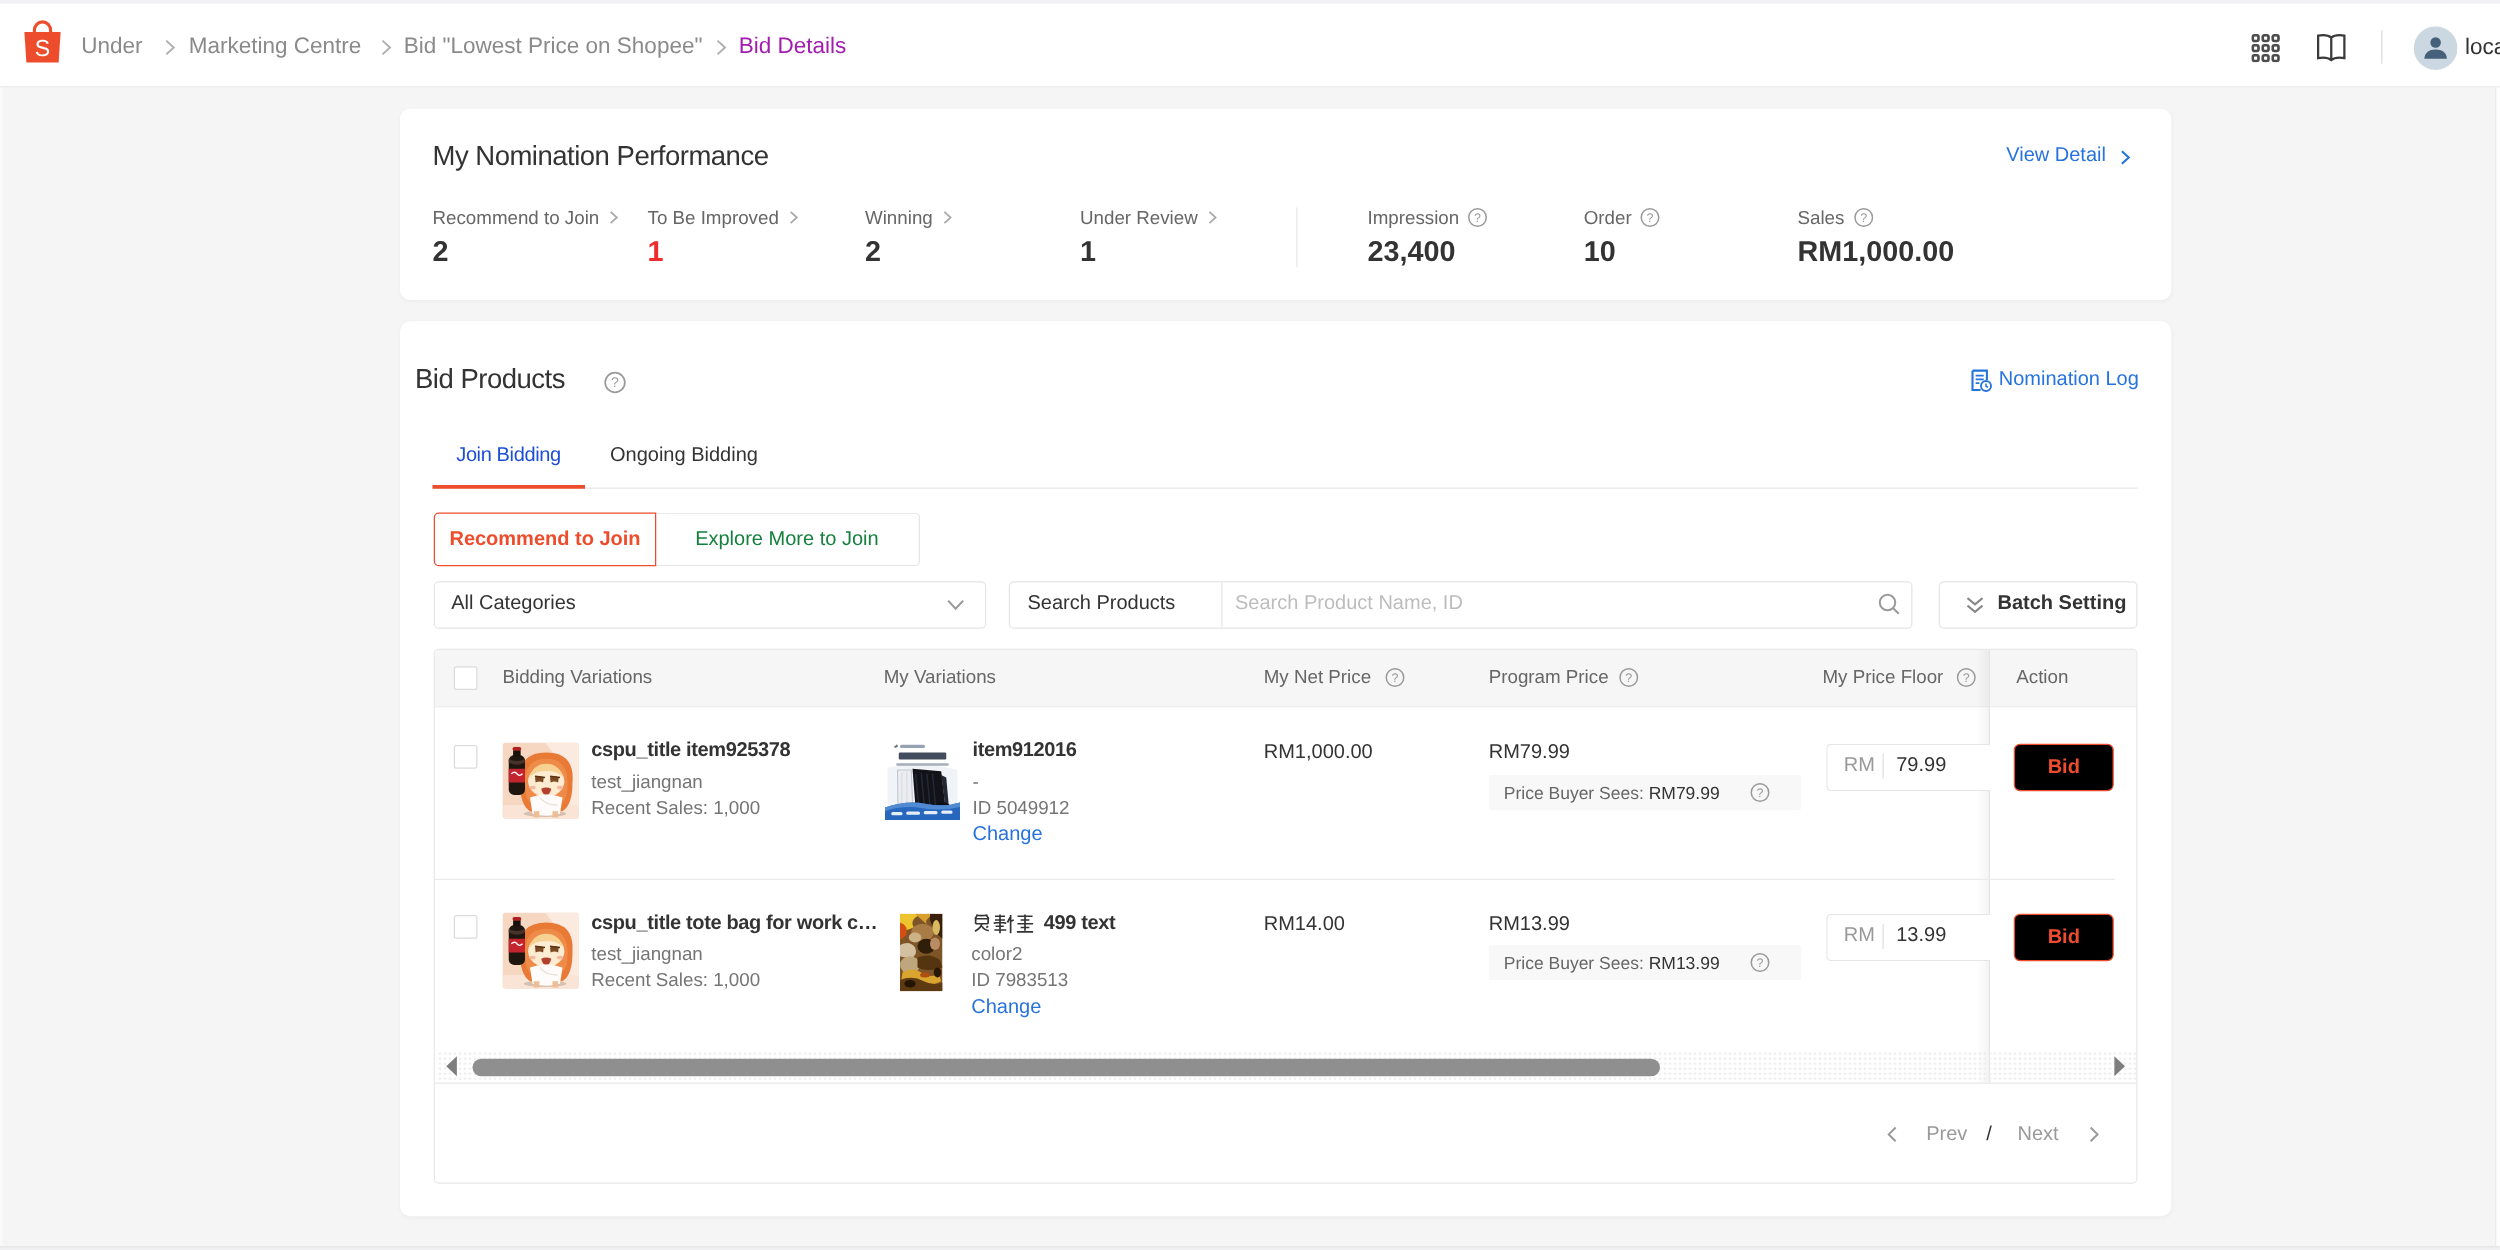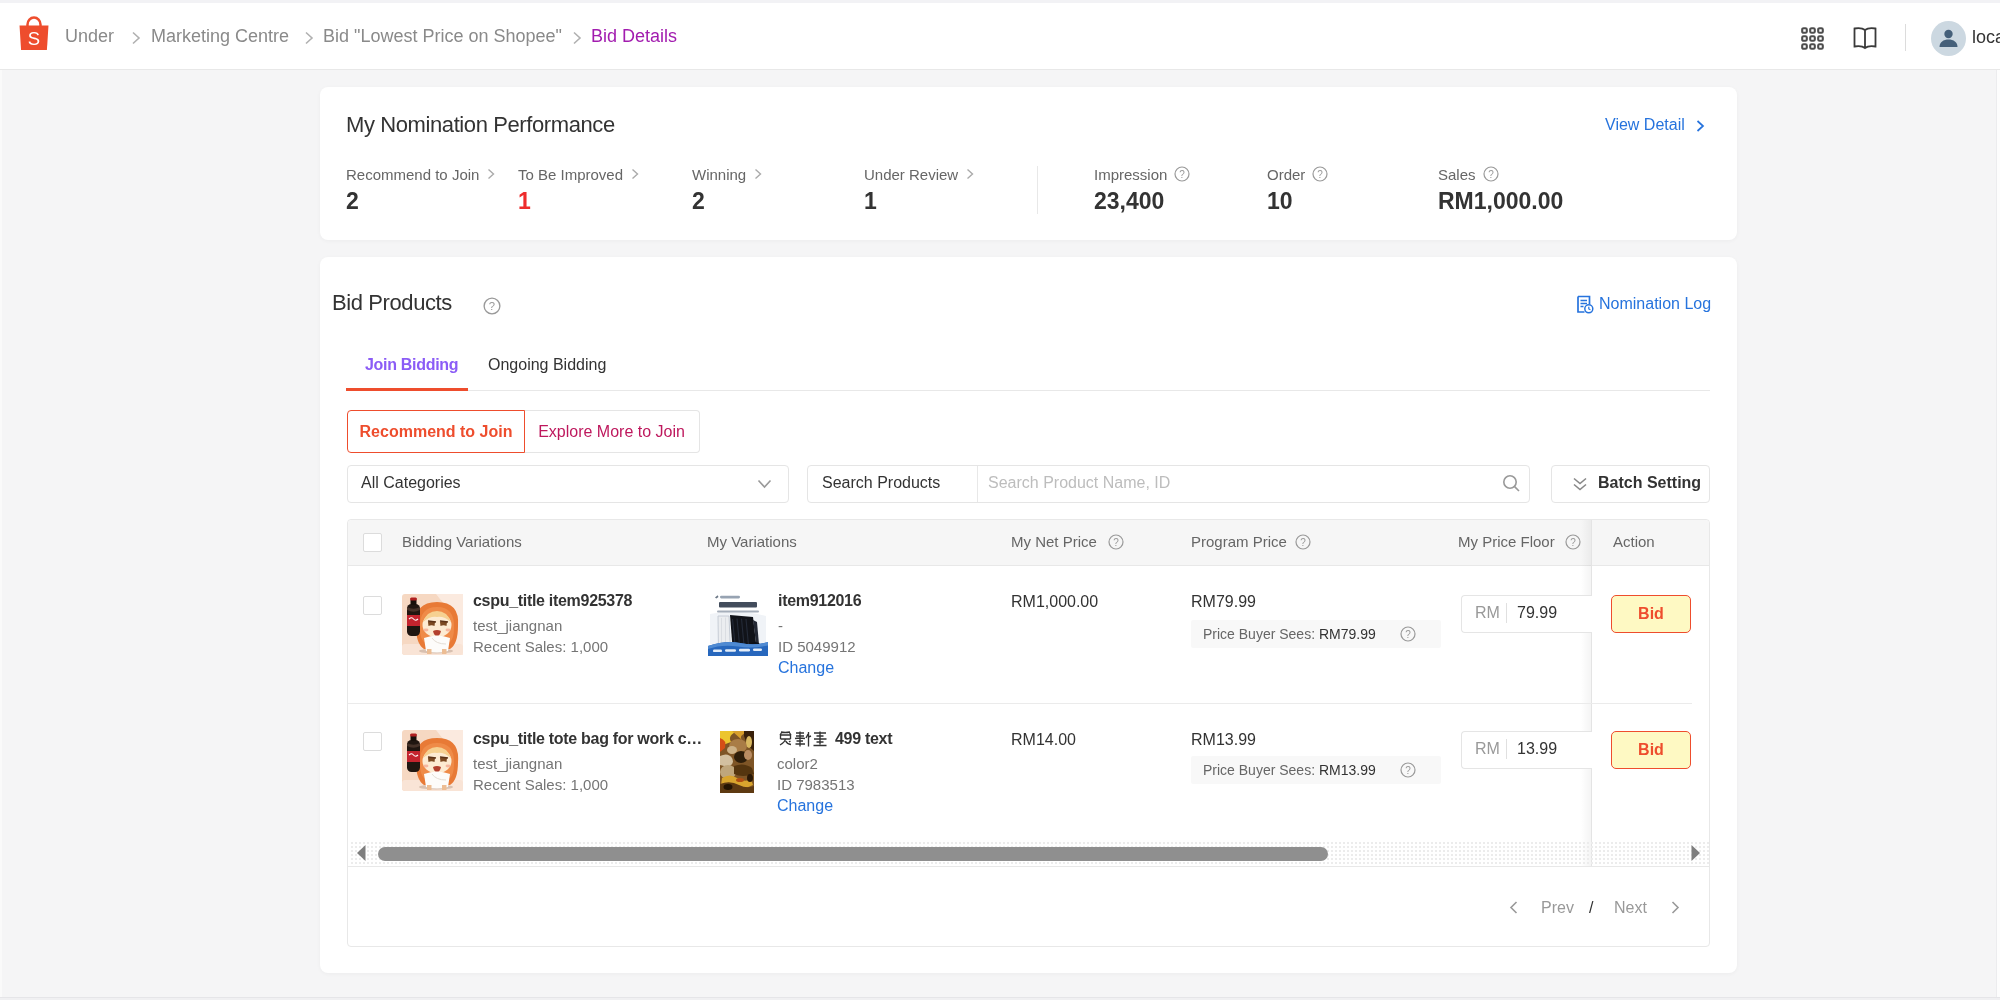--- a/index.html
+++ b/index.html
@@ -20,47 +20,47 @@
 .card1 { left:320px; top:87px; width:1417px; height:153px; }
 .card2 { left:320px; top:257px; width:1417px; height:716px; }
 .ctitle { font-size:22px; font-weight:normal; color:#333; letter-spacing:-0.4px; }
 
 .slabel { font-size:15px; color:#666; white-space:nowrap; display:flex; align-items:center; gap:7px; height:16px; }
 .sval { font-size:23px; font-weight:bold; color:#333; white-space:nowrap; }
 .vline { width:1px; background:#e8e8e8; }
 
 .tabline { left:346px; top:390px; width:1364px; height:1px; background:#e8e8e8; }
 .tabactive { left:346px; top:388px; width:122px; height:3px; background:#ee4d2d; }
-.tab1 { left:365px; top:356px; font-size:16px; font-weight:bold; color:#8b5cf6; letter-spacing:-0.3px; }
+.tab1 { left:365px; top:356px; font-size:16px; font-weight:normal; color:#1d4ed8; letter-spacing:-0.3px; }
 .tab2 { left:488px; top:356px; font-size:16px; color:#333; }
 
 .segbtn { top:410px; height:43px; background:#fff; font-size:16px; line-height:41px; text-align:center; }
 .seg1 { left:347px; width:178px; border:1px solid #ee4d2d; border-radius:4px 0 0 4px; color:#ee4d2d; font-weight:bold; z-index:2; }
-.seg2 { left:524px; width:176px; border:1px solid #e5e5e5; border-left:none; border-radius:0 4px 4px 0; color:#be185d; }
+.seg2 { left:524px; width:212px; border:1px solid #e5e5e5; border-left:none; border-radius:0 4px 4px 0; color:#15803d; }
 
 .fbox { top:465px; height:38px; background:#fff; border:1px solid #e5e5e5; border-radius:4px; }
 .selcat { left:347px; width:442px; }
 .searchgrp { left:807px; width:723px; }
 .batch { left:1551px; width:159px; }
 .ftext { font-size:16px; color:#333; }
 
 .tablebox { left:347px; top:519px; width:1363px; height:428px; border:1px solid #e8e8e8; border-radius:4px; background:#fff; }
 .thead { left:348px; top:520px; width:1361px; height:46px; background:#f6f6f6; border-radius:4px 4px 0 0; border-bottom:1px solid #e8e8e8; }
 .th { top:533px; font-size:15px; color:#666; white-space:nowrap; }
 .actsep { left:1591px; top:520px; width:1px; height:346px; background:#e4e4e4; }
 .actshadow { left:1581px; top:520px; width:10px; height:346px; background:linear-gradient(to right, rgba(0,0,0,0), rgba(0,0,0,0.045)); }
 .cbx { width:19px; height:19px; border:1px solid #dcdcdc; border-radius:2px; background:#fff; }
 .rowline { left:348px; top:703px; width:1344px; height:1px; background:#ebebeb; }
 .titletxt { font-size:16px; font-weight:bold; color:#333; white-space:nowrap; letter-spacing:-0.3px; }
 .subtxt { font-size:15px; color:#757575; white-space:nowrap; }
 .pricetxt { font-size:16px; color:#333; white-space:nowrap; }
 .seesbox { background:#f8f8f8; height:28px; border-radius:2px; font-size:14px; color:#666; line-height:28px; white-space:nowrap; }
 .seesbox b { color:#333; font-weight:normal; }
 .floorinput { top:0; height:38px; background:#fff; border:1px solid #e5e5e5; border-radius:4px; }
-.bidbtn { width:80px; height:38px; border:1px solid #ee4d2d; border-radius:5px; background:#fef9c3; color:#ee4d2d; font-size:16px; font-weight:bold; text-align:center; line-height:36px; }
+.bidbtn { width:80px; height:38px; border:1px solid #ee4d2d; border-radius:5px; background:#000000; color:#ee4d2d; font-size:16px; font-weight:bold; text-align:center; line-height:36px; }
 .chg { font-size:16px; color:#2673dd; }
 
 .sthumb { left:378px; top:847px; width:950px; height:14px; border-radius:7px; background:#8f8f8f; }
 .scrolline { left:348px; top:866px; width:1361px; height:1px; background:#e8e8e8; }
 
 .pag { font-size:16px; color:#999; }
 </style>
 </head>
 <body>
 <div class="abs topstrip"></div>

